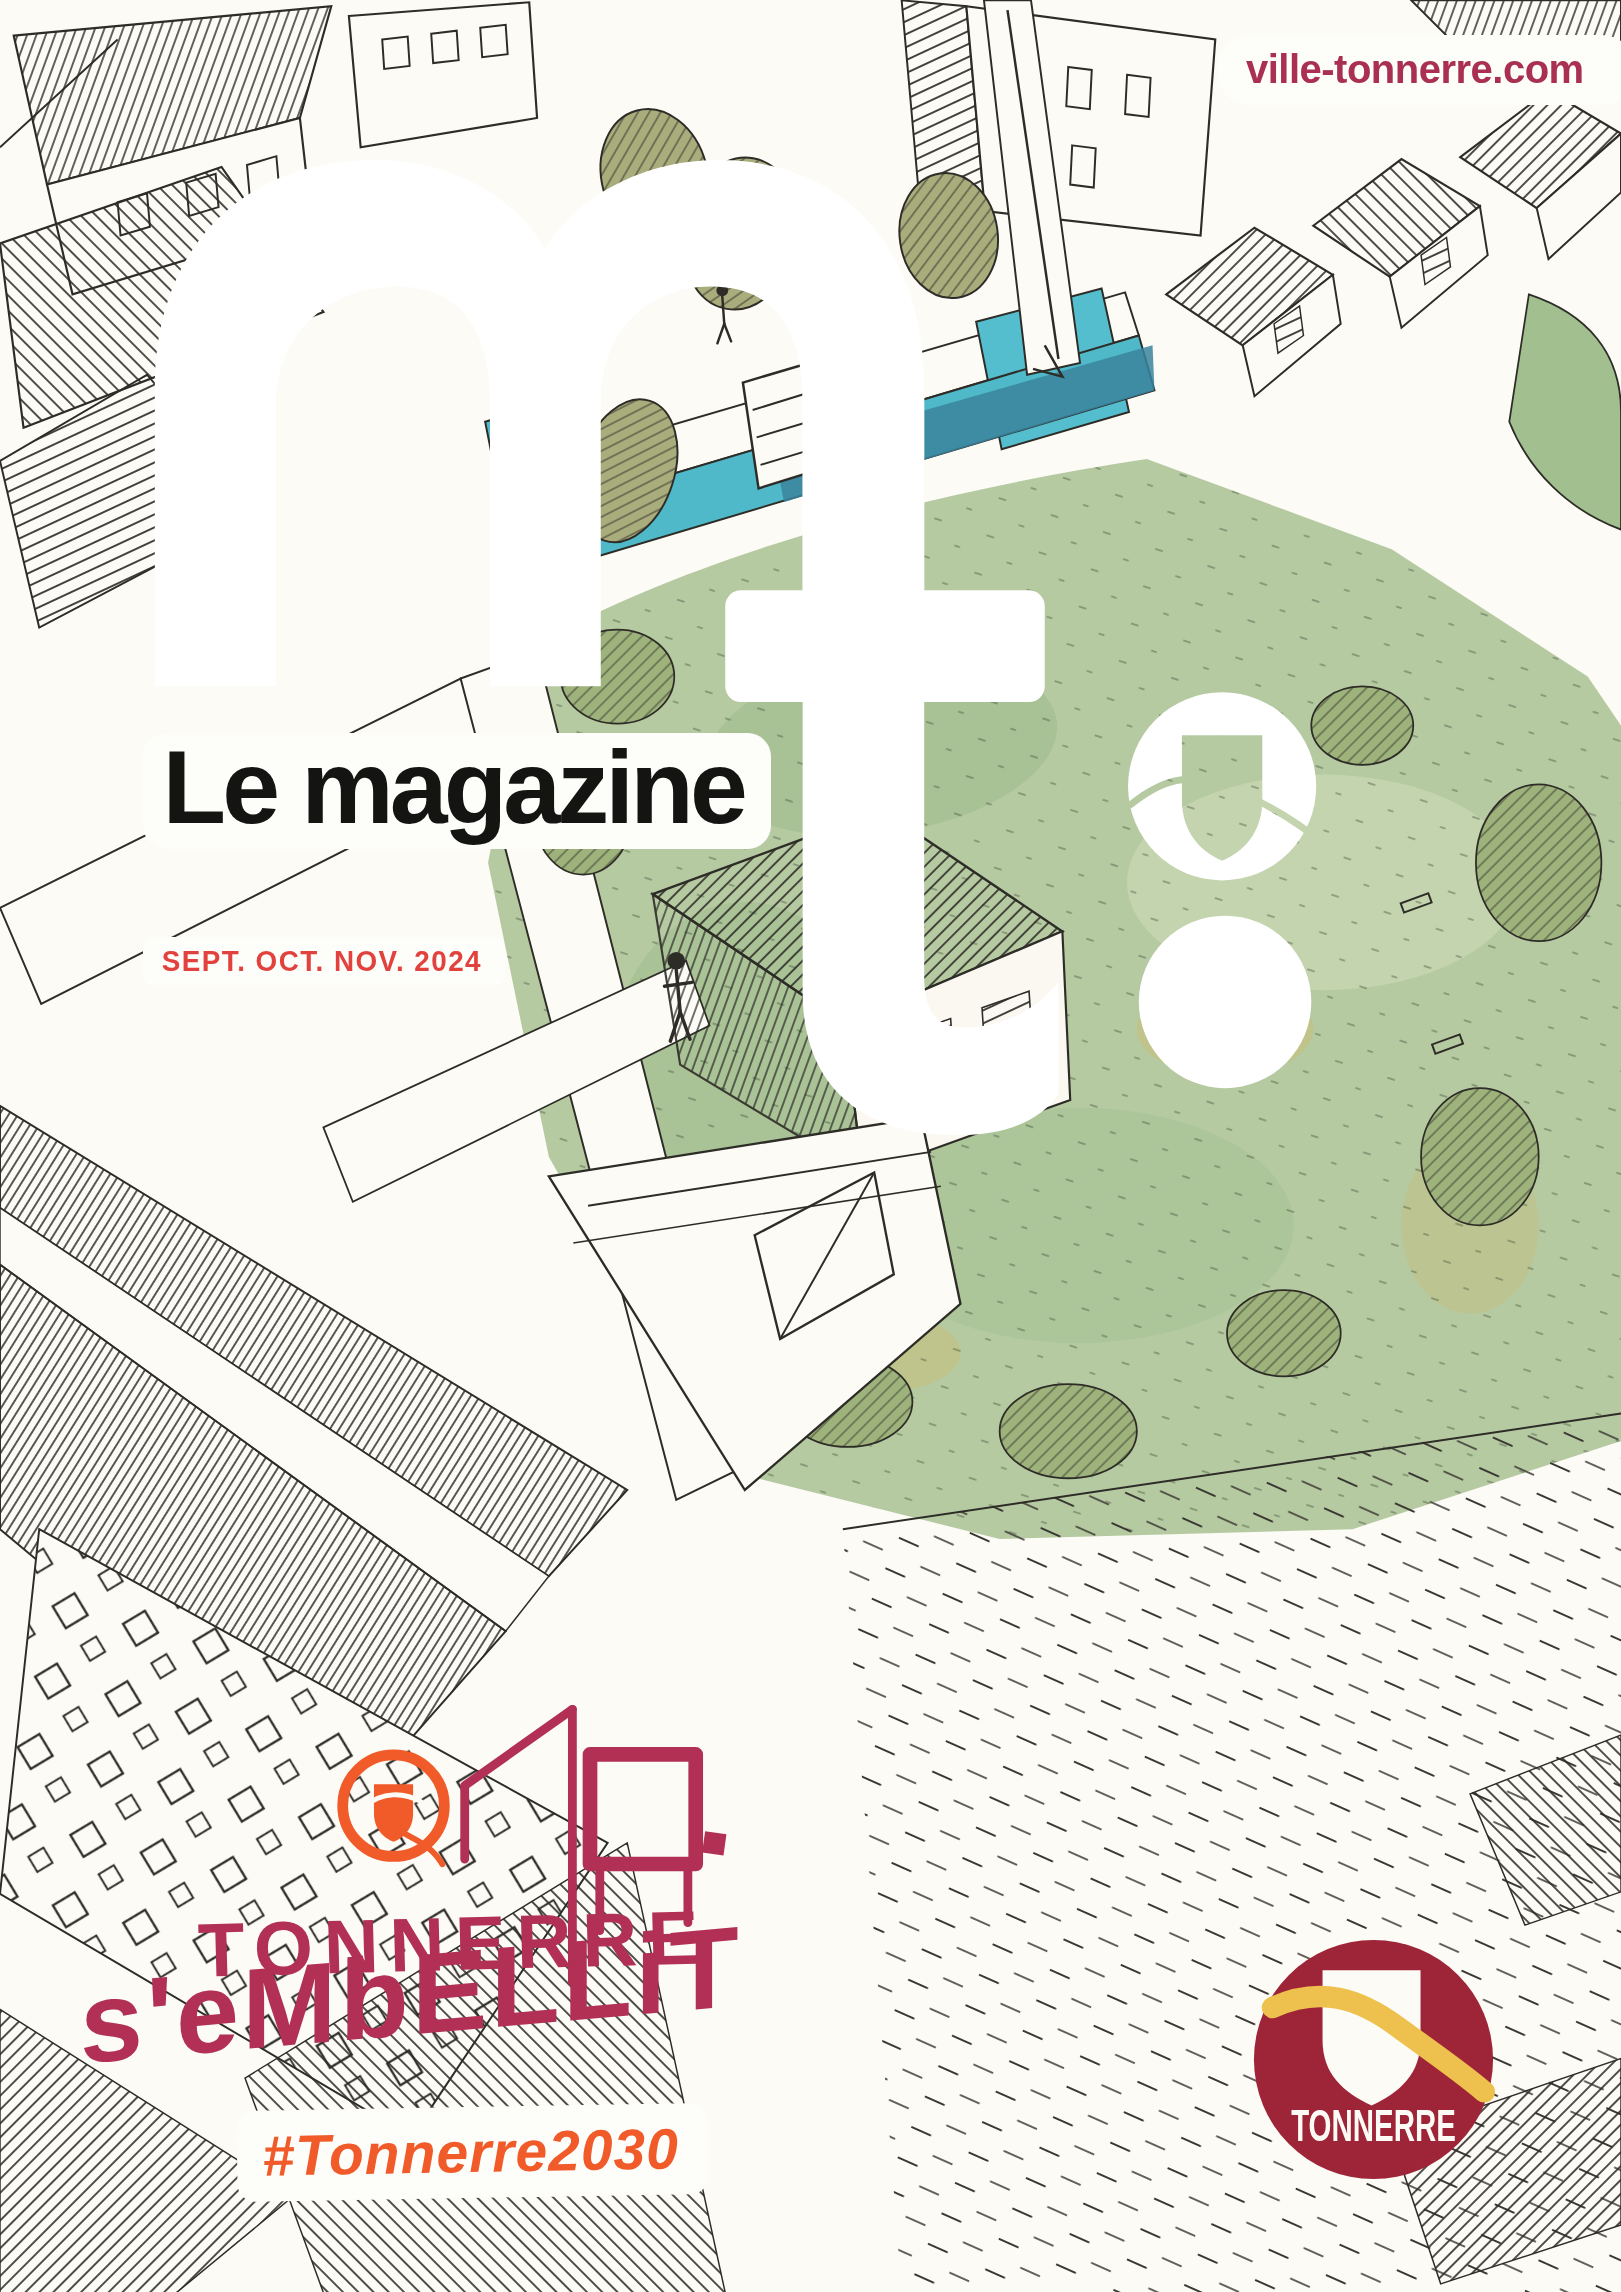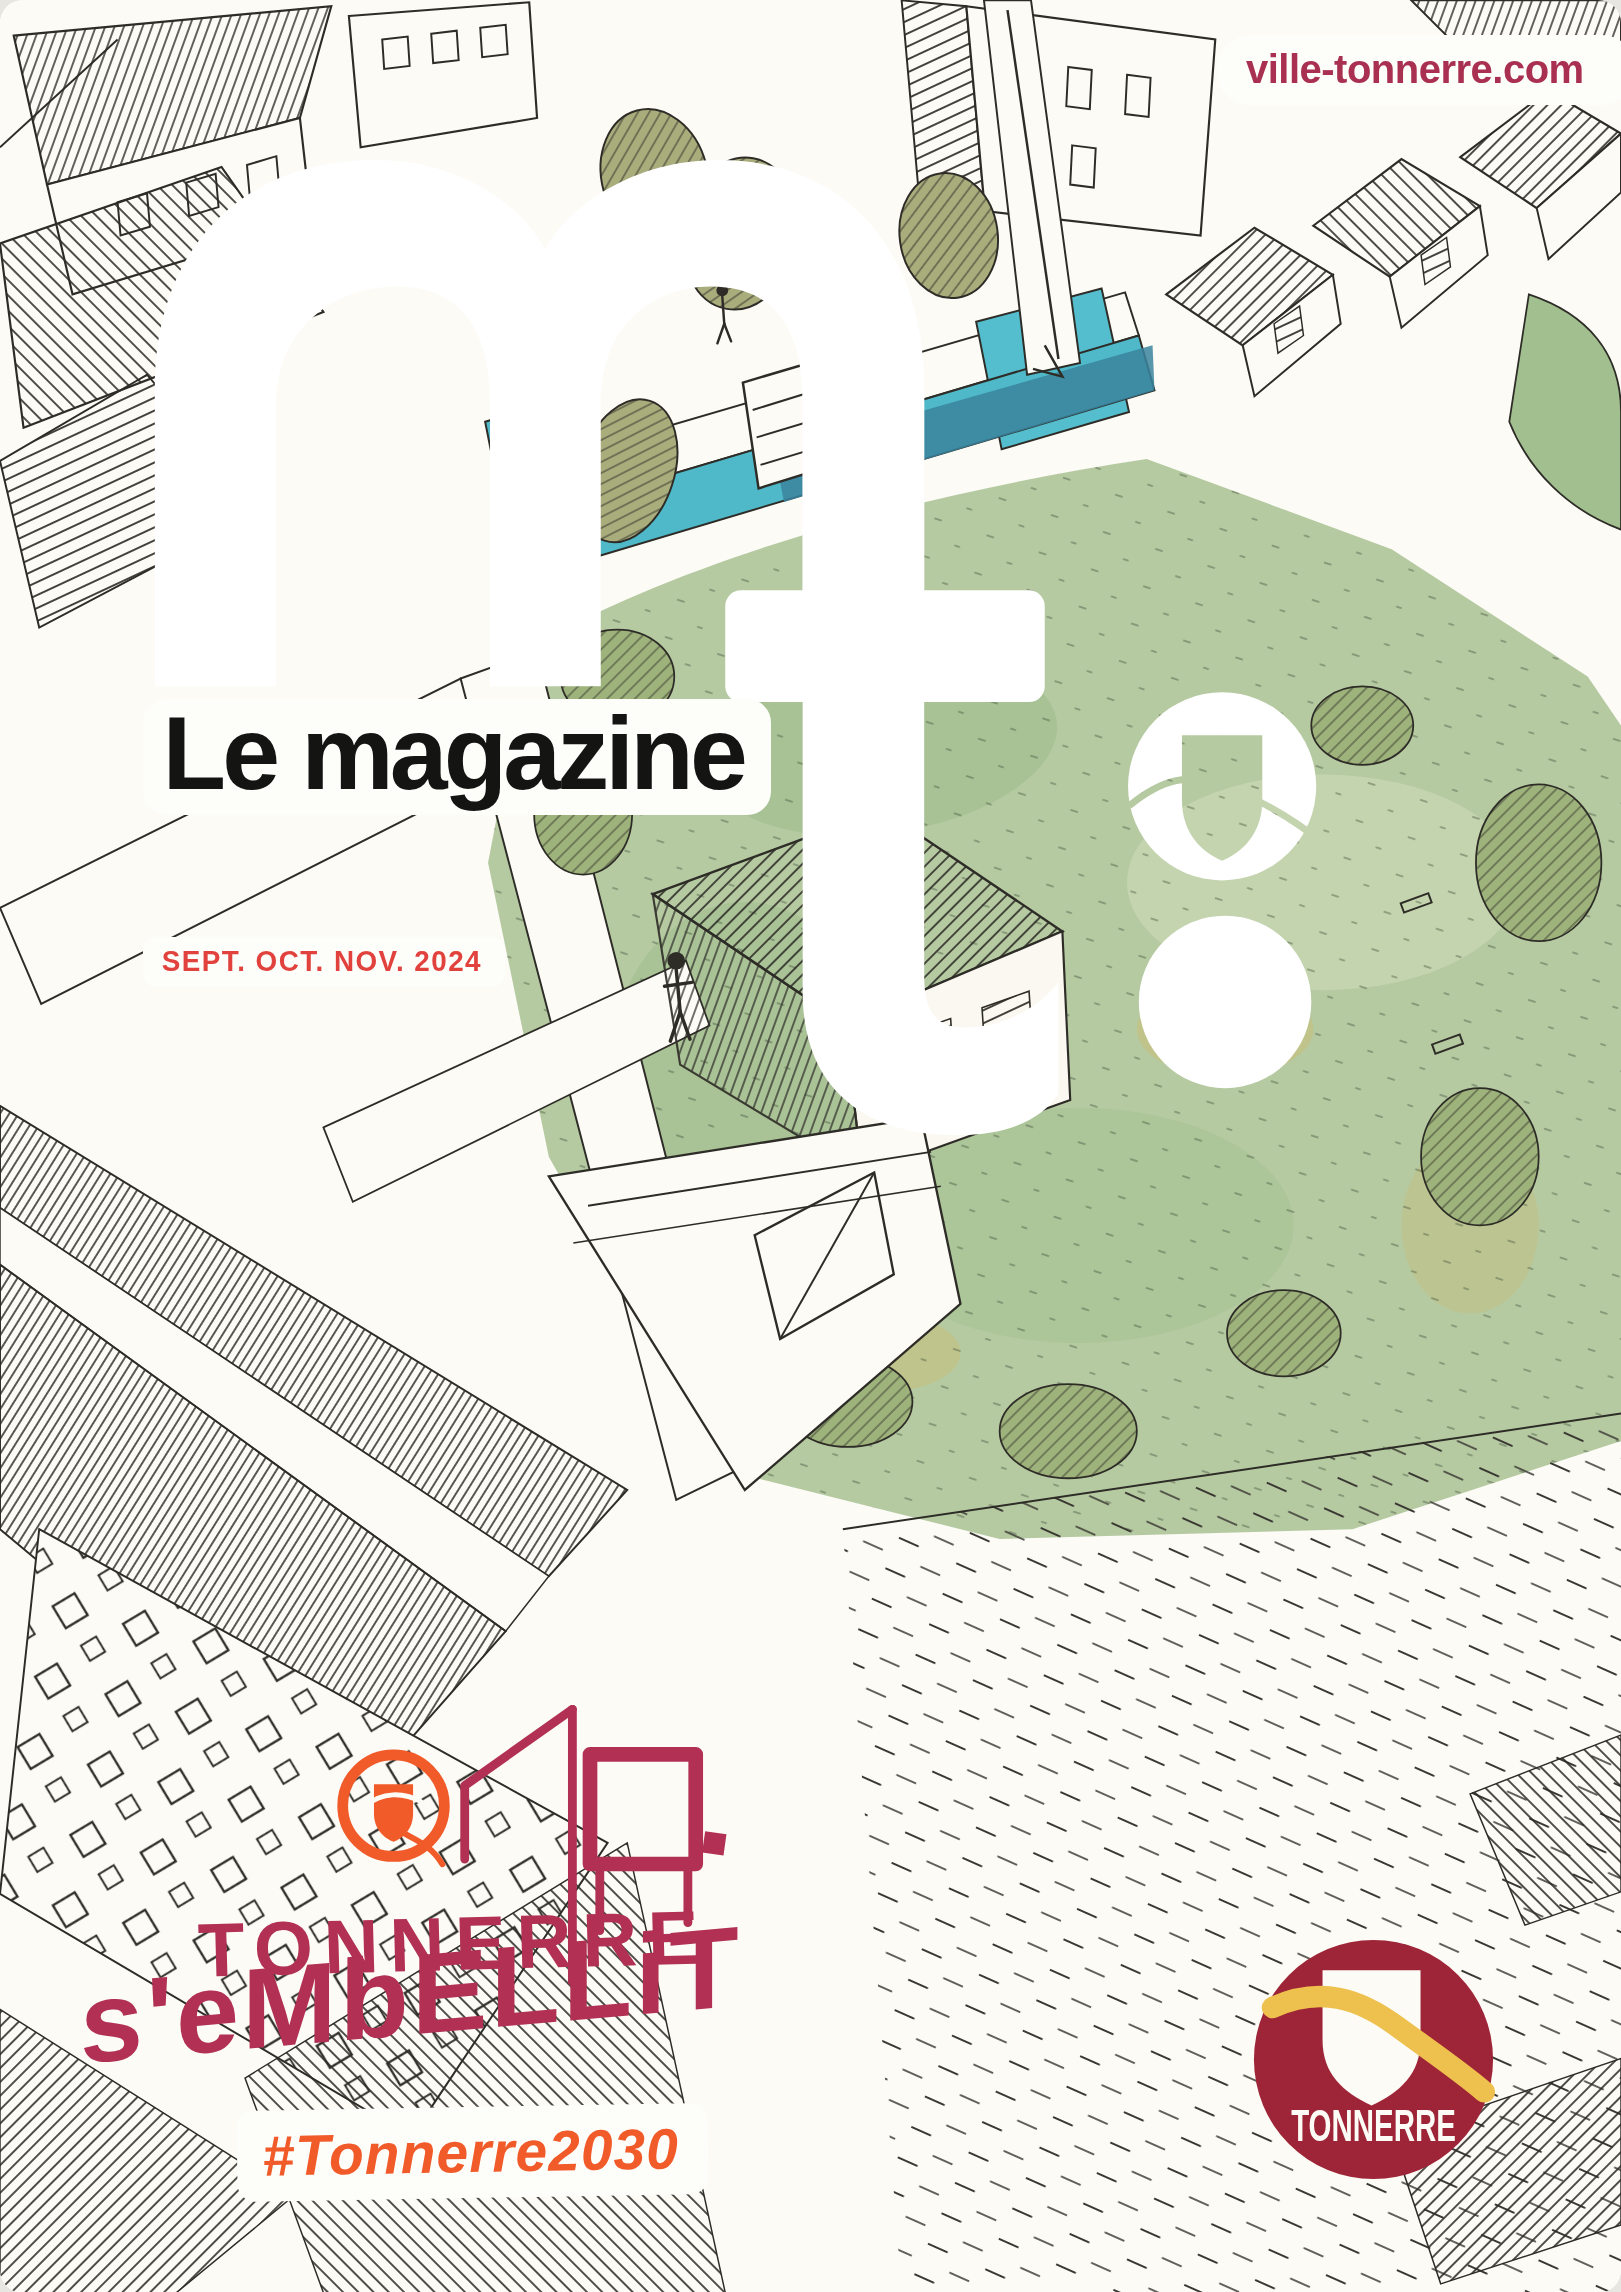--- a/index.html
+++ b/index.html
@@ -1,25 +1,25 @@
 <!DOCTYPE html>
 <html><head>
 <meta charset="utf-8">
 <style>
   html,body{margin:0;padding:0;background:#e8e6e0;}
   .page{position:relative;width:1621px;height:2293px;overflow:hidden;
-        background:#fcfbf6;font-family:"Liberation Sans",sans-serif;border-radius:23px;}
+        background:#fcfbf6;font-family:"Liberation Sans",sans-serif;}
   .page svg{display:block;}
   .layer{position:absolute;left:0;top:0;width:1621px;height:2293px;}
   
   .url-pill{position:absolute;top:35px;right:-13.7px;background:#fdfdfa;
     border-radius:33px;padding:11.8px 51px 13.7px 29px;
     font-weight:bold;font-size:40px;letter-spacing:-0.5px;color:#a93050;}
   
-  .masthead-text{position:absolute;left:143px;top:699px;display:flex;
+  .masthead-text{position:absolute;left:143px;top:733px;display:flex;
     flex-direction:column;align-items:flex-start;justify-content:space-between;}
   .headline-line{background:#fdfdfa;border-radius:23.5px;padding:2px 27.4px 9.8px 19.6px;
     font-weight:bold;font-size:104px;line-height:1.0;letter-spacing:-3.9px;color:#141413;}
   .headline-line.l2{margin-top:-13.7px;}
   .date-pill{position:absolute;left:143px;top:937px;background:#fdfdfa;border-radius:13.7px;
     padding:7.8px 23.5px 8.8px 19.6px;font-weight:bold;font-size:29px;letter-spacing:1.5px;
     color:#e2423d;transform:scaleX(.96);transform-origin:left;}
   
   .campaign-title{position:absolute;left:198px;top:1900px;font-weight:bold;font-size:76px;
     letter-spacing:10.8px;color:#b13053;transform:rotate(-1.5deg);white-space:nowrap;}

